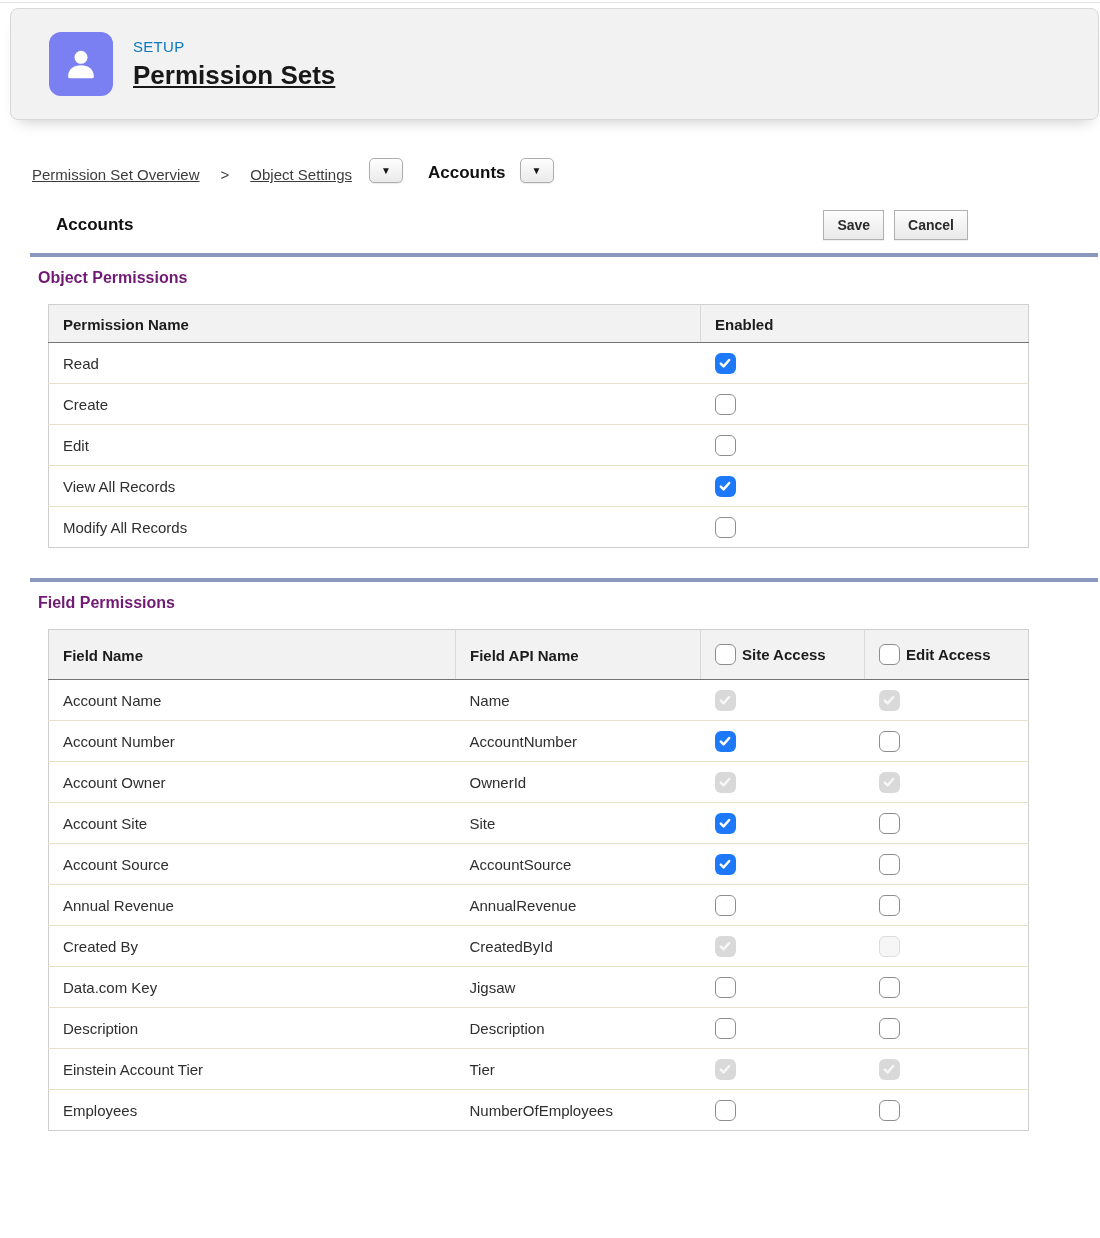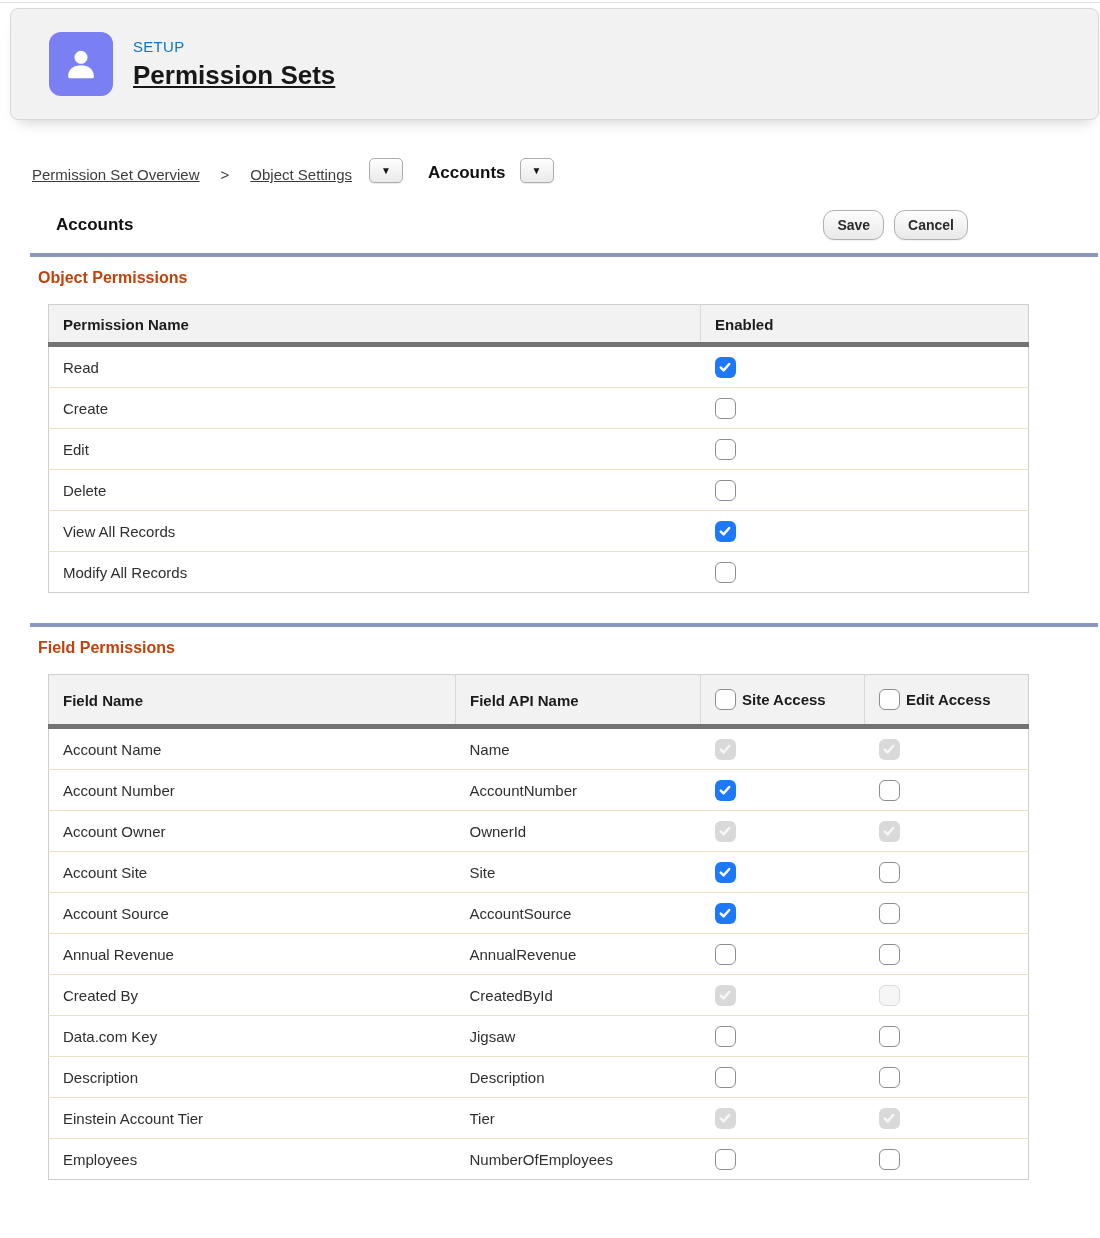--- a/index.html
+++ b/index.html
@@ -35,37 +35,37 @@
   .caret{font-size:10px;color:#151515;line-height:1;}
   .crumb-current{font-weight:bold;font-size:17px;color:#101010;margin-left:17px;}
   .dropdown-btn.second{margin-left:6px;}
 
   
   .title-row{margin:27px 0 0 56px;width:912px;display:flex;justify-content:space-between;align-items:center;}
   .obj-title{font-size:17px;font-weight:bold;color:#0f0f0f;margin:0;}
   .actions{display:flex;gap:10px;}
   .btn{
     font-family:inherit;font-size:14px;font-weight:bold;color:#2b2b2b;
-    padding:6px 13px;border:1px solid #b0b0b0;border-radius:11px;
+    padding:6px 13px;border:1px solid #b0b0b0;border-radius:0;
     background:linear-gradient(#fdfdfd,#e9e9e9);box-shadow:0 1px 1px rgba(0,0,0,.06);cursor:pointer;
   }
 
   
   .section-bar{height:4px;background:#8a98bd;margin:13px 0 0 30px;width:1068px;}
   .section-bar.second{margin-top:30px;}
-  .section-heading{margin:12px 0 0 38px;font-size:16px;font-weight:bold;color:#c2410c;}
+  .section-heading{margin:12px 0 0 38px;font-size:16px;font-weight:bold;color:#701a75;}
 
   
   table.perm{
     margin:17px 0 0 48px;width:980px;border-collapse:collapse;table-layout:fixed;
     border:1px solid #cfcfcf;font-size:15px;color:#2e2e2e;background:#fff;
   }
   table.perm th{
     background:#f2f2f2;text-align:left;font-weight:bold;color:#1c1c1c;
-    padding:0 0 0 14px;height:37px;border-bottom:5px solid #737373;
+    padding:0 0 0 14px;height:37px;border-bottom:1px solid #737373;
   }
   table.perm th + th{border-left:1px solid #d9d9d9;}
   table.perm td{padding:0 0 0 14px;height:40px;}
   table.perm tbody tr + tr td{border-top:1px solid #e9e2c8;}
   table.fields th{height:49px;}
 
   
   .cb{
     display:inline-flex;width:21px;height:21px;border-radius:6px;box-sizing:border-box;
     align-items:center;justify-content:center;vertical-align:middle;
@@ -138,24 +138,20 @@
               <path d="M3.2 8.7 L6.4 11.9 L12.8 4.5" fill="none" stroke="currentColor" stroke-width="2.8" stroke-linecap="round" stroke-linejoin="round"></path>
             </svg>
           </span></td>
       </tr>
       <tr>
         <td>Create</td>
         <td><span class="cb off"></span></td>
       </tr>
       <tr>
         <td>Edit</td>
-        <td><span class="cb off"></span></td>
-      </tr>
-      <tr>
-        <td>Delete</td>
         <td><span class="cb off"></span></td>
       </tr>
       <tr>
         <td>View All Records</td>
         <td><span class="cb on">
             <svg viewBox="0 0 16 16" width="14" height="14" aria-hidden="true">
               <path d="M3.2 8.7 L6.4 11.9 L12.8 4.5" fill="none" stroke="currentColor" stroke-width="2.8" stroke-linecap="round" stroke-linejoin="round"></path>
             </svg>
           </span></td>
       </tr>

